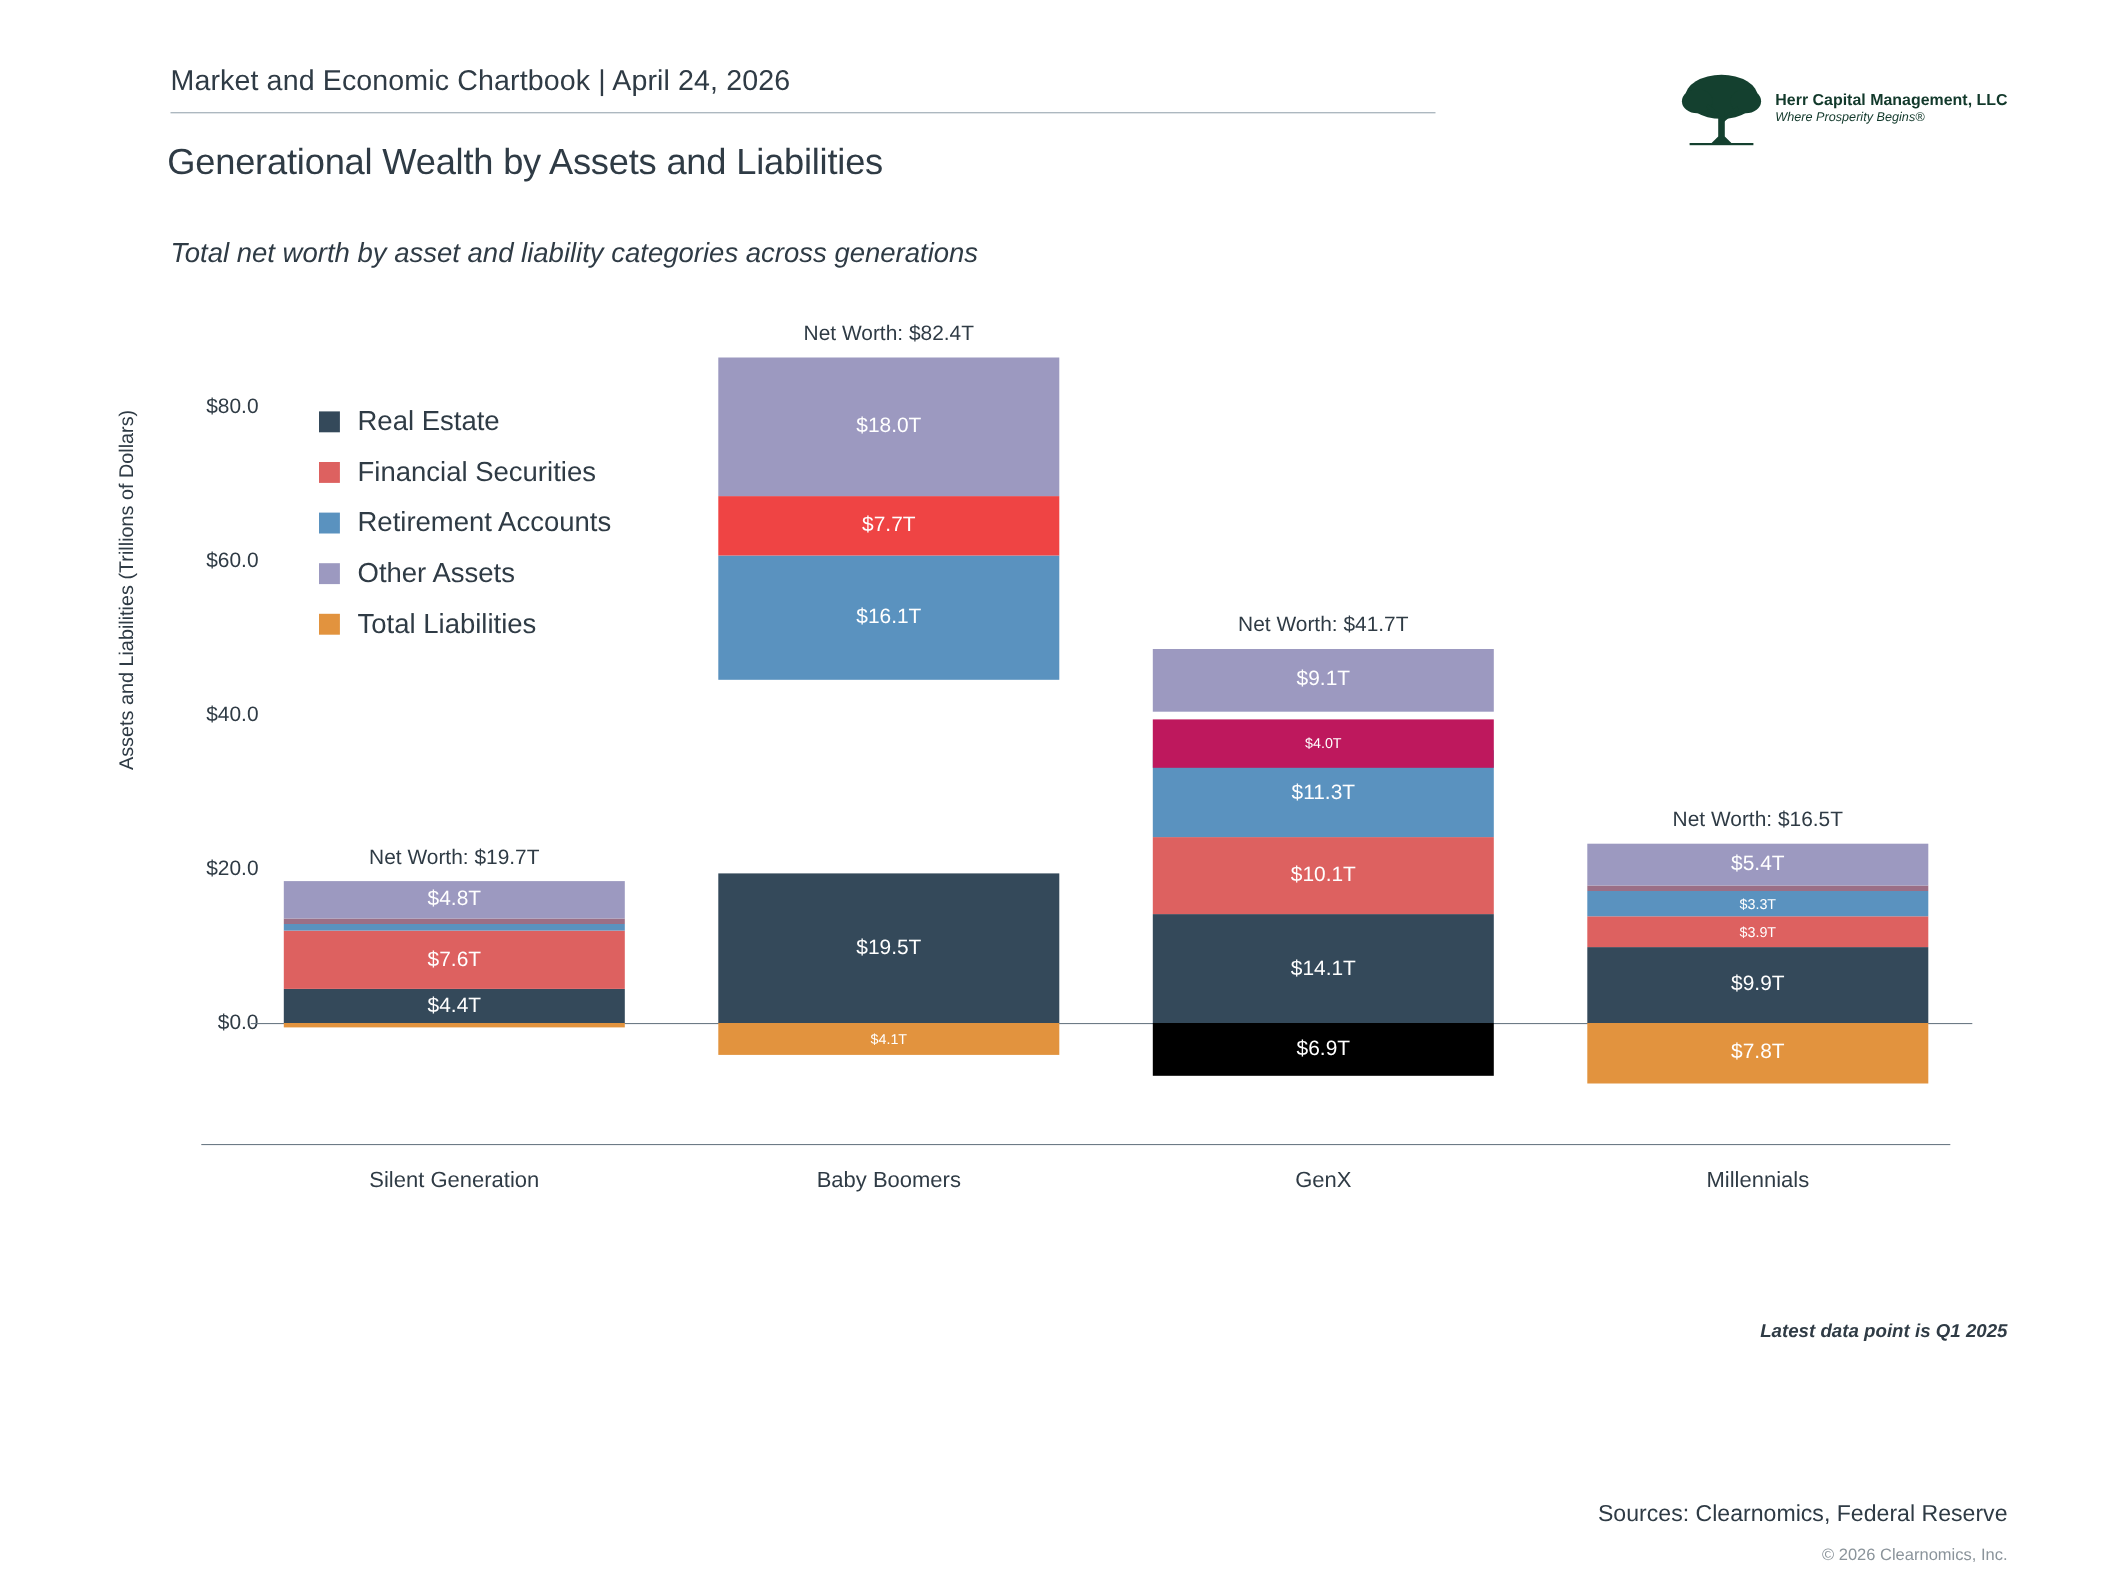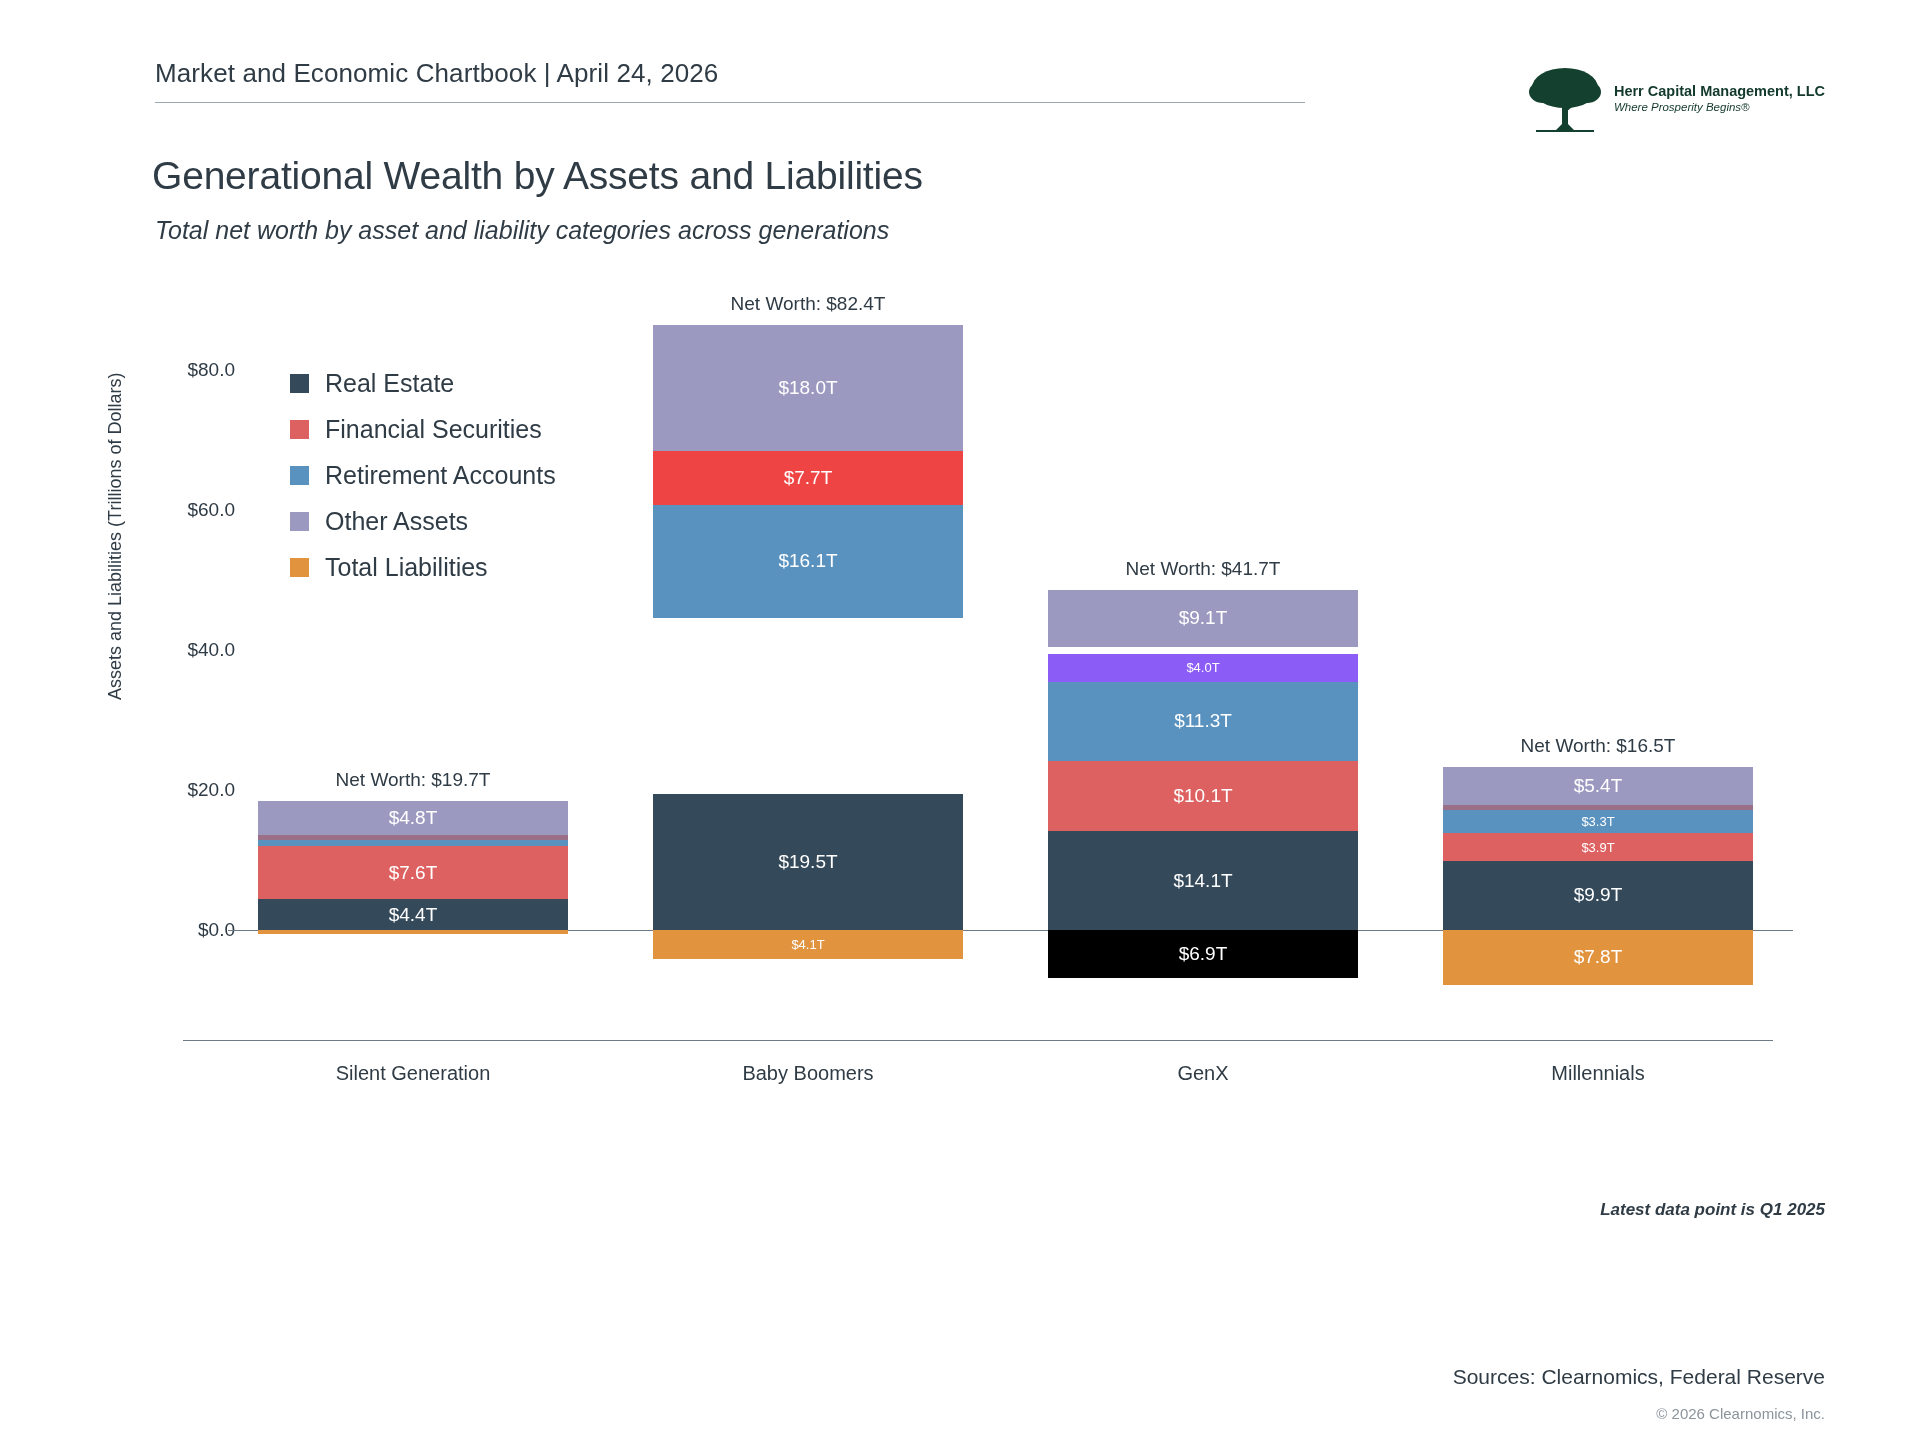--- a/index.html
+++ b/index.html
@@ -59,25 +59,24 @@
     font-size: 11.5px;
     font-style: italic;
     color: #12392b;
     white-space: nowrap;
   }
 
   #chart-title {
     position: absolute;
     left: 152px;
     top: 128px;
-    font-size: 39px;
+    font-size: 33px;
     font-weight: normal;
     color: #2f3b45;
     letter-spacing: -0.2px;
-    margin-top: 26px;
   }
   #chart-subtitle {
     position: absolute;
     left: 155px;
     top: 216px;
     font-size: 25px;
     font-style: italic;
     color: #2f3b45;
   }
 
@@ -284,21 +283,21 @@
     <div class="bar-group" style="left: 820px; top: 0px; height: 700px;">
       <div class="seg" style="top: 531.3px; height: 98.7px; background: rgb(52, 73, 90);">
         <span>$14.1T</span>
       </div>
       <div class="seg" style="top: 460.6px; height: 70.7px; background: rgb(221, 97, 96);">
         <span>$10.1T</span>
       </div>
       <div class="seg" style="top: 381.5px; height: 79.1px; background: rgb(90, 146, 191);">
         <span>$11.3T</span>
       </div>
-      <div class="seg small" style="top: 353.5px; height: 28px; background: #8b5cf6;">
+      <div class="seg small" style="top: 353.5px; height: 44px; background: #be185d;">
         <span>$4.0T</span>
       </div>
       <div class="seg" style="top: 289.8px; height: 57px; background: rgb(156, 153, 192);">
         <span>$9.1T</span>
       </div>
       <div class="seg" style="top: 630px; height: 48.3px; background: #000000;">
         <span>$6.9T</span>
       </div>
       <div class="networth" style="top: 257.8px;">Net Worth: $41.7T</div>
       <div class="cat-label" style="top: 762px;">GenX</div>

